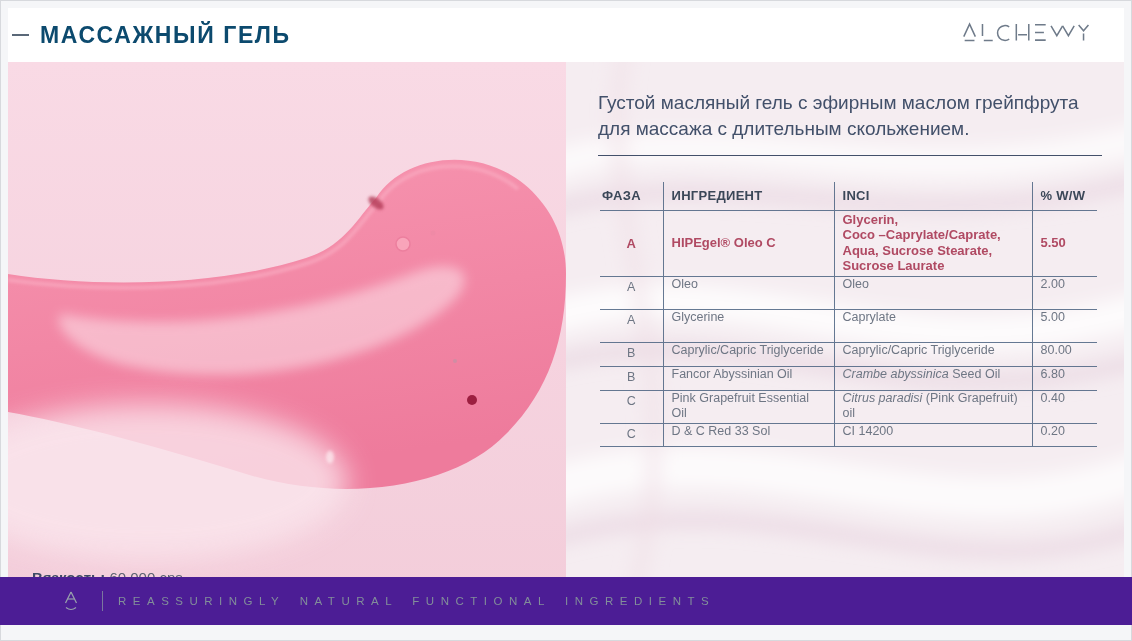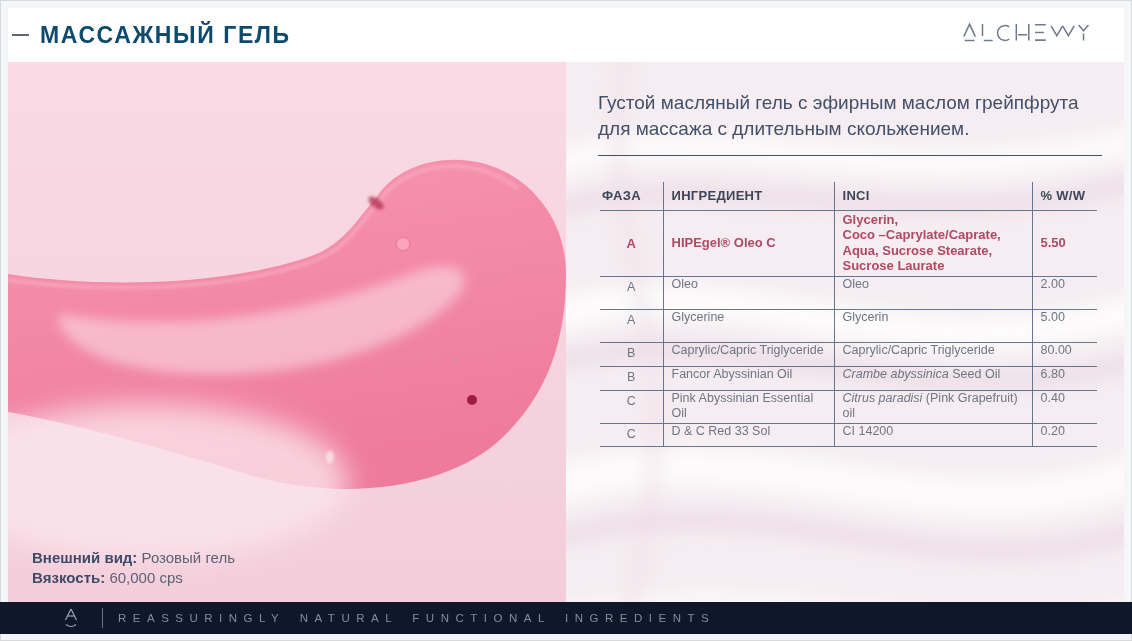--- a/index.html
+++ b/index.html
@@ -40,21 +40,21 @@
     border-bottom:1px solid rgba(74,98,128,.85);line-height:15px;
   }
   .formulation td+td{border-left:1px solid rgba(74,98,128,.85);}
   .formulation td.c-phase{text-align:center;padding:3px 2px;}
   .formulation td.c-inci{white-space:pre-line;}
   .formulation td.c-inci i{}
   tr.hl td{color:#b04a63;font-weight:700;font-size:13px;line-height:15.5px;vertical-align:middle;}
   tr.r0{height:66px;} tr.r1{height:33px;} tr.r2{height:33px;} tr.r3{height:24px;}
   tr.r4{height:24px;} tr.r5{height:30px;} tr.r6{height:23px;}
   
-  .footer{position:absolute;left:0;right:0;bottom:7px;height:32px;background:#0f172a;display:flex;align-items:center;}
+  .footer{position:absolute;left:0;right:0;bottom:16px;height:48px;background:#4c1d95;display:flex;align-items:center;}
   .f-logo{margin-left:62px;flex:none;}
   .f-divider{width:1px;height:20px;background:#8a95a1;opacity:.75;margin-left:22px;flex:none;}
   .f-tagline{margin-left:15px;font-size:11.5px;letter-spacing:6.5px;word-spacing:5px;color:#828e9a;white-space:nowrap;}
 </style>
 </head>
 <body>
 
 <div class="canvas">
 
   <div class="header">
@@ -123,24 +123,20 @@
         <ellipse cx="368" cy="141" rx="9" ry="4.5" fill="#b23b57" opacity="0.8" transform="rotate(38 368 141)" filter="url(#b2)"></ellipse>
 
         <circle cx="395" cy="182" r="7" fill="#f9a4ba" stroke="#ec7f9e" stroke-width="1.5"></circle>
         <circle cx="425" cy="171" r="2.5" fill="#ef8aa6"></circle>
         <circle cx="464" cy="338" r="5" fill="#9c1f40"></circle>
         <circle cx="447" cy="299" r="2" fill="#cf8da3"></circle>
         <ellipse cx="322" cy="395" rx="4" ry="6.5" fill="#ffffff" opacity="0.55" filter="url(#b2)"></ellipse>
       </svg>
       <div class="caption">
         <div>
-          <span class="lbl">Внешний вид:</span>
-          <span class="val">Розовый гель</span>
-        </div>
-        <div>
           <span class="lbl">Вязкость:</span>
           <span class="val">60,000 cps</span>
         </div>
       </div>
     </div>
 
     <div class="right-pane">
       <svg class="texture" width="566" height="540" viewBox="0 0 566 540">
         <defs>
             <filter id="tb" x="-30%" y="-30%" width="160%" height="160%">
@@ -189,38 +185,38 @@
             </tr>
             <tr class="r1">
               <td class="c-phase">A</td>
               <td class="c-ingr">Oleo</td>
               <td class="c-inci">Oleo</td>
               <td class="c-pct">2.00</td>
             </tr>
             <tr class="r2">
               <td class="c-phase">A</td>
               <td class="c-ingr">Glycerine</td>
-              <td class="c-inci">Glycerin</td>
+              <td class="c-inci">Caprylate</td>
               <td class="c-pct">5.00</td>
             </tr>
             <tr class="r3">
               <td class="c-phase">B</td>
               <td class="c-ingr">Caprylic/Capric Triglyceride</td>
               <td class="c-inci">Caprylic/Capric Triglyceride</td>
               <td class="c-pct">80.00</td>
             </tr>
             <tr class="r4">
               <td class="c-phase">B</td>
               <td class="c-ingr">Fancor Abyssinian Oil</td>
               <td class="c-inci"><i>Crambe abyssinica</i> Seed Oil</td>
               <td class="c-pct">6.80</td>
             </tr>
             <tr class="r5">
               <td class="c-phase">C</td>
-              <td class="c-ingr">Pink Abyssinian Essential Oil</td>
+              <td class="c-ingr">Pink Grapefruit Essential Oil</td>
               <td class="c-inci"><i>Citrus paradisi</i> (Pink Grapefruit) oil</td>
               <td class="c-pct">0.40</td>
             </tr>
             <tr class="r6">
               <td class="c-phase">C</td>
               <td class="c-ingr">D &amp; C Red 33 Sol</td>
               <td class="c-inci">CI 14200</td>
               <td class="c-pct">0.20</td>
             </tr>
           </tbody>

